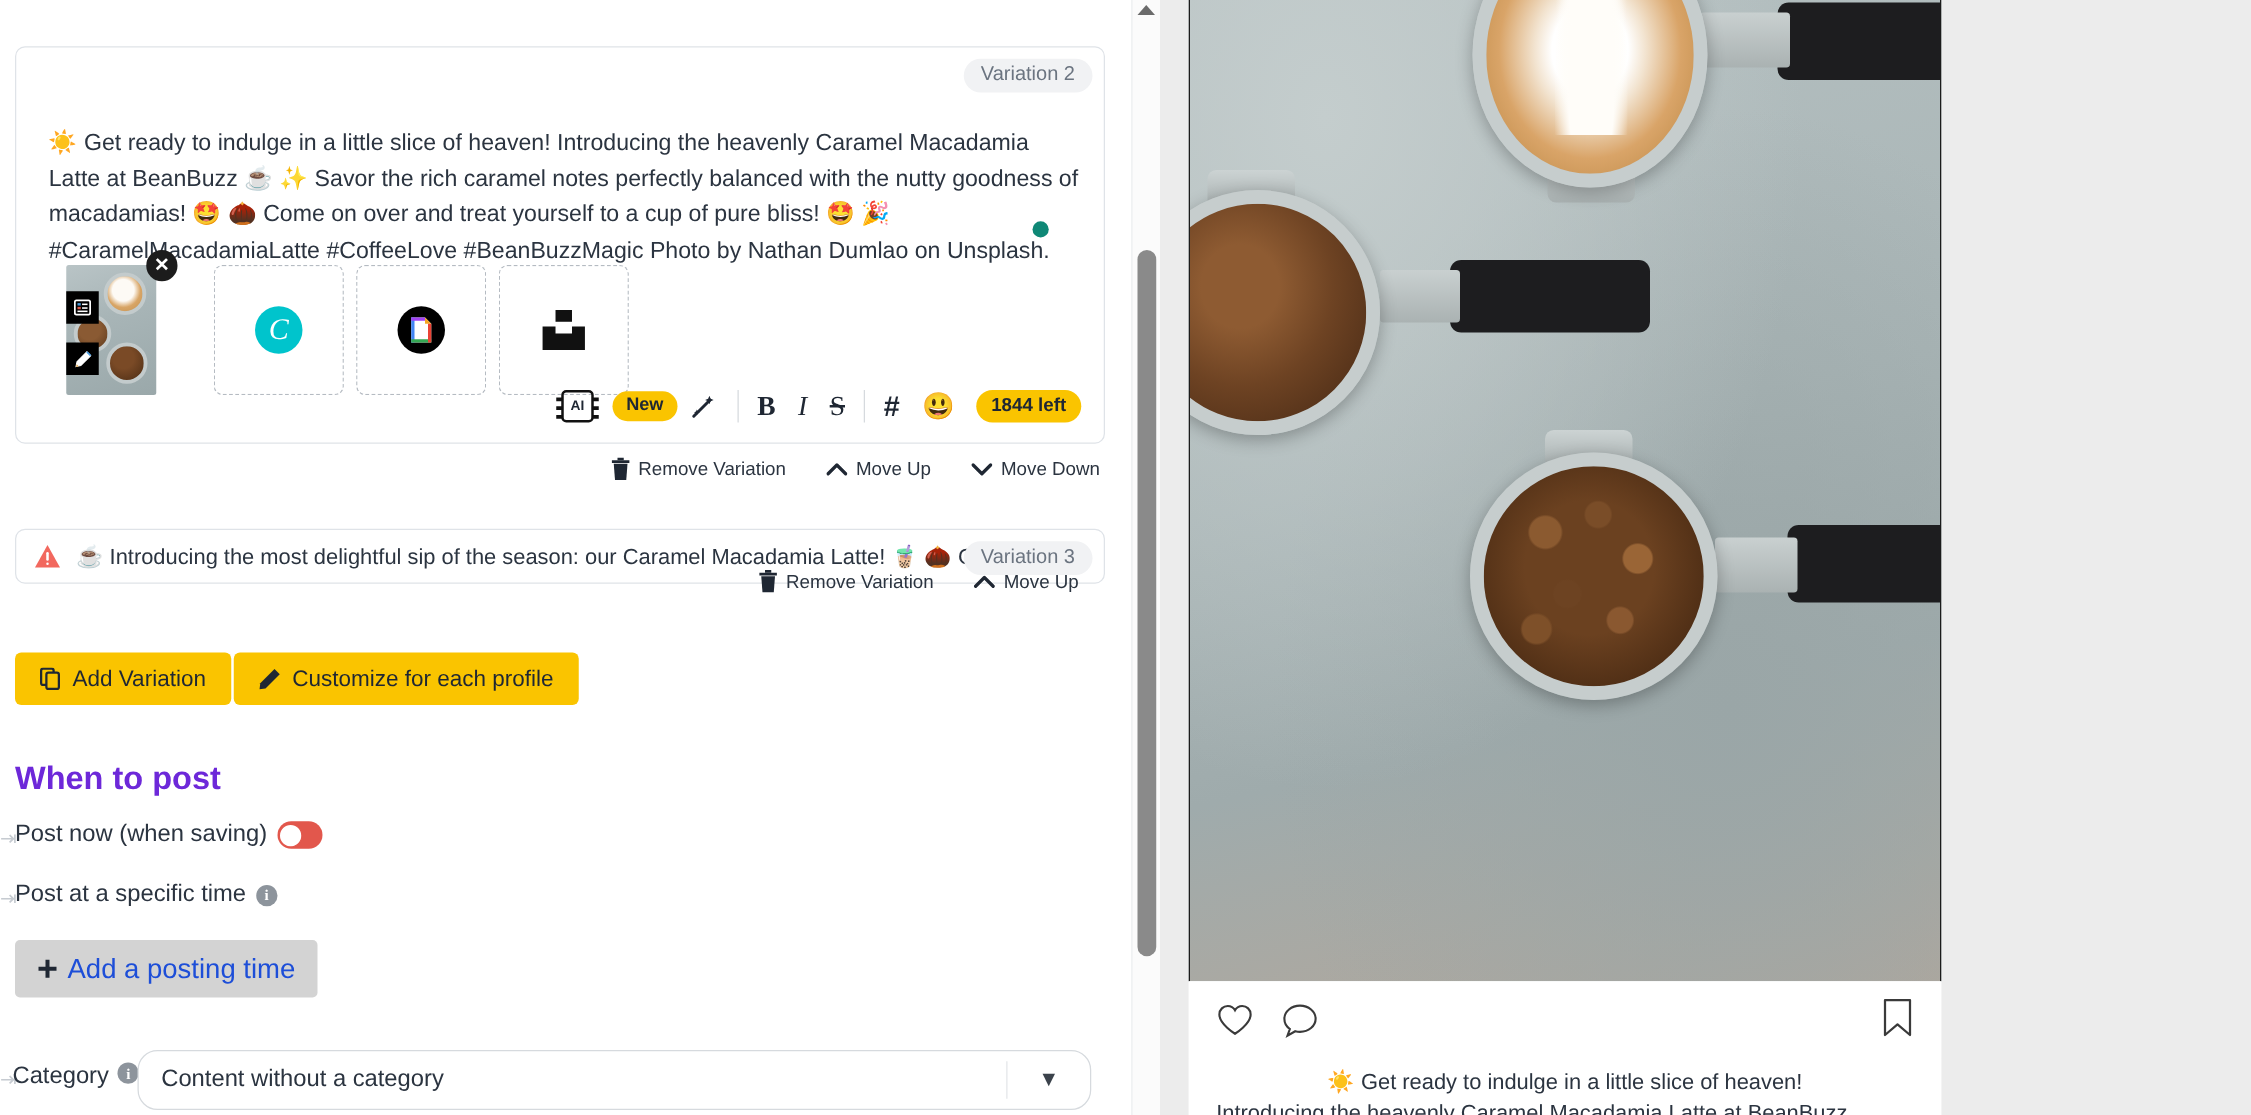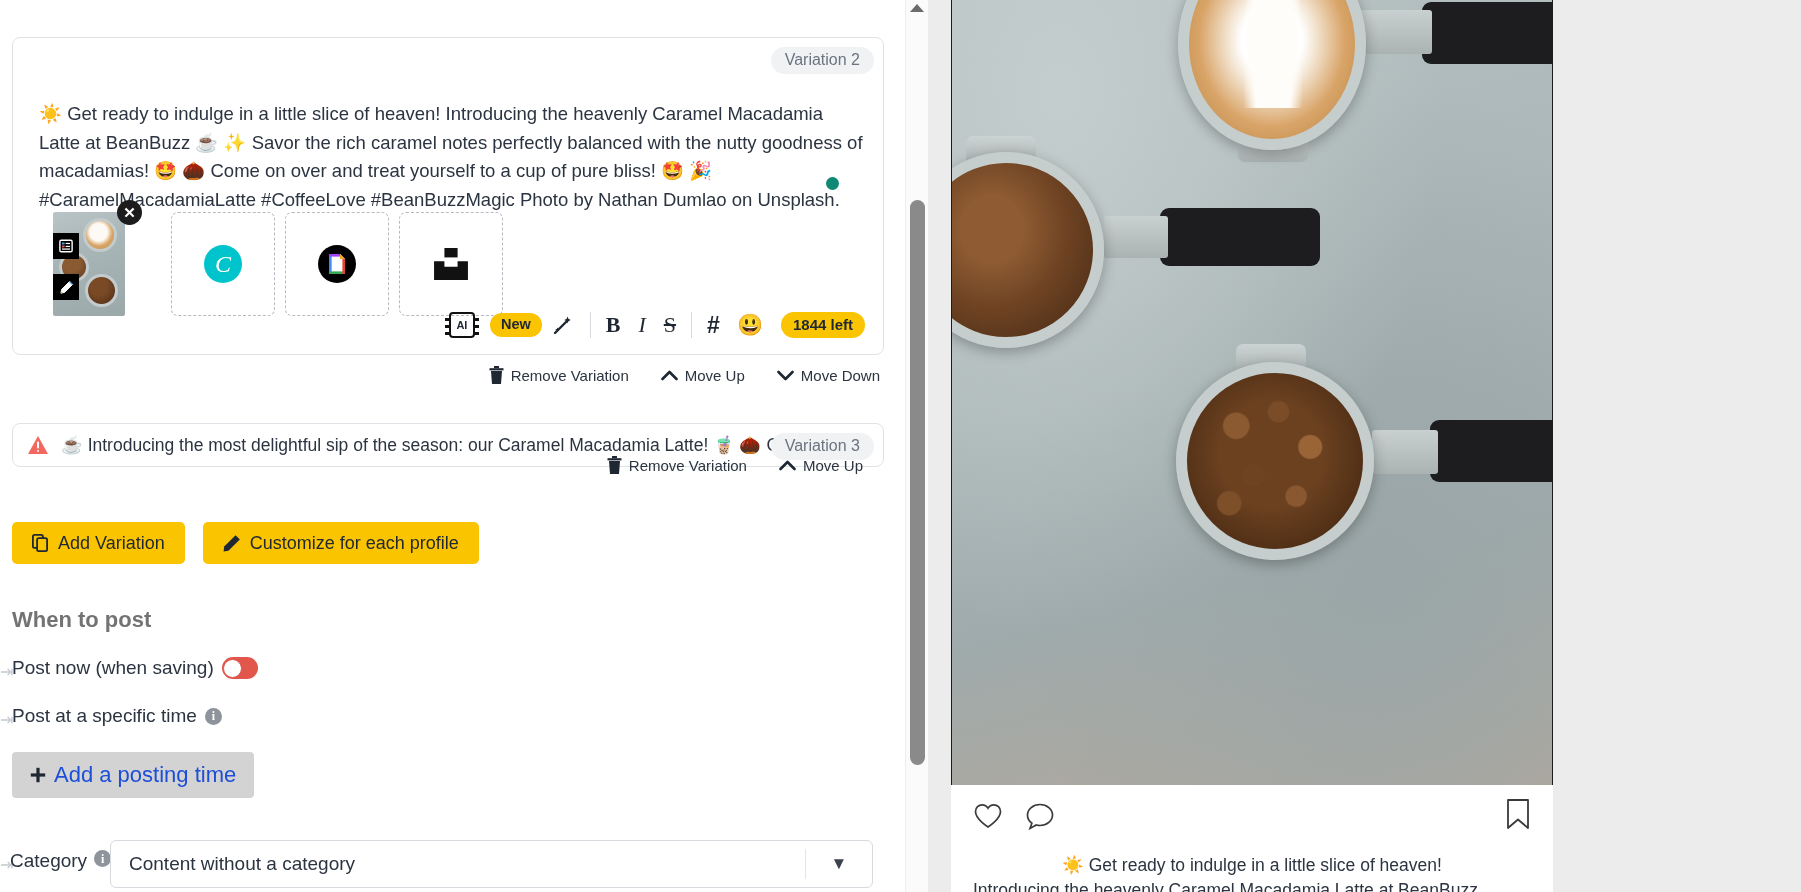--- a/index.html
+++ b/index.html
@@ -240,44 +240,44 @@
     border-radius: 14px;
     line-height: 1;
     white-space: nowrap;
   }
 
   
   .btn-row {
     position: absolute;
     left: 12px; top: 510px;
     display: flex;
-    gap: 18px;
+    gap: 2px;
   }
   .btn-yellow {
     background: #fac400;
     border: none;
     border-radius: 5px;
     color: #1f2733;
     font-size: 18px;
     font-family: "Liberation Sans", sans-serif;
     padding: 12px 20px;
     display: flex;
     align-items: center;
     gap: 9px;
     cursor: pointer;
     line-height: 1;
   }
 
   
   .section-title {
     position: absolute;
     left: 12px; top: 595px;
-    font-size: 22px;
+    font-size: 26px;
     font-weight: bold;
-    color: #737373;
+    color: #6d28d9;
   }
   .arrow-marker {
     position: absolute;
     color: #c6cbd1;
     font-size: 16px;
     line-height: 1;
   }
   .field-label {
     position: absolute;
     font-size: 19px;
@@ -339,21 +339,21 @@
     left: 10px; top: 838px;
     font-size: 19px;
     color: #2b3440;
     display: flex; align-items: flex-start; gap: 7px;
   }
   .cat-select {
     position: absolute;
     left: 110px; top: 828px;
     width: 763px; height: 48px;
     border: 1px solid #d6dade;
-    border-radius: 6px;
+    border-radius: 16px;
     background: #fff;
     display: flex;
     align-items: center;
     cursor: pointer;
   }
   .cat-select .val {
     flex: 1;
     padding-left: 18px;
     font-size: 19px;
     color: #2b3440;

